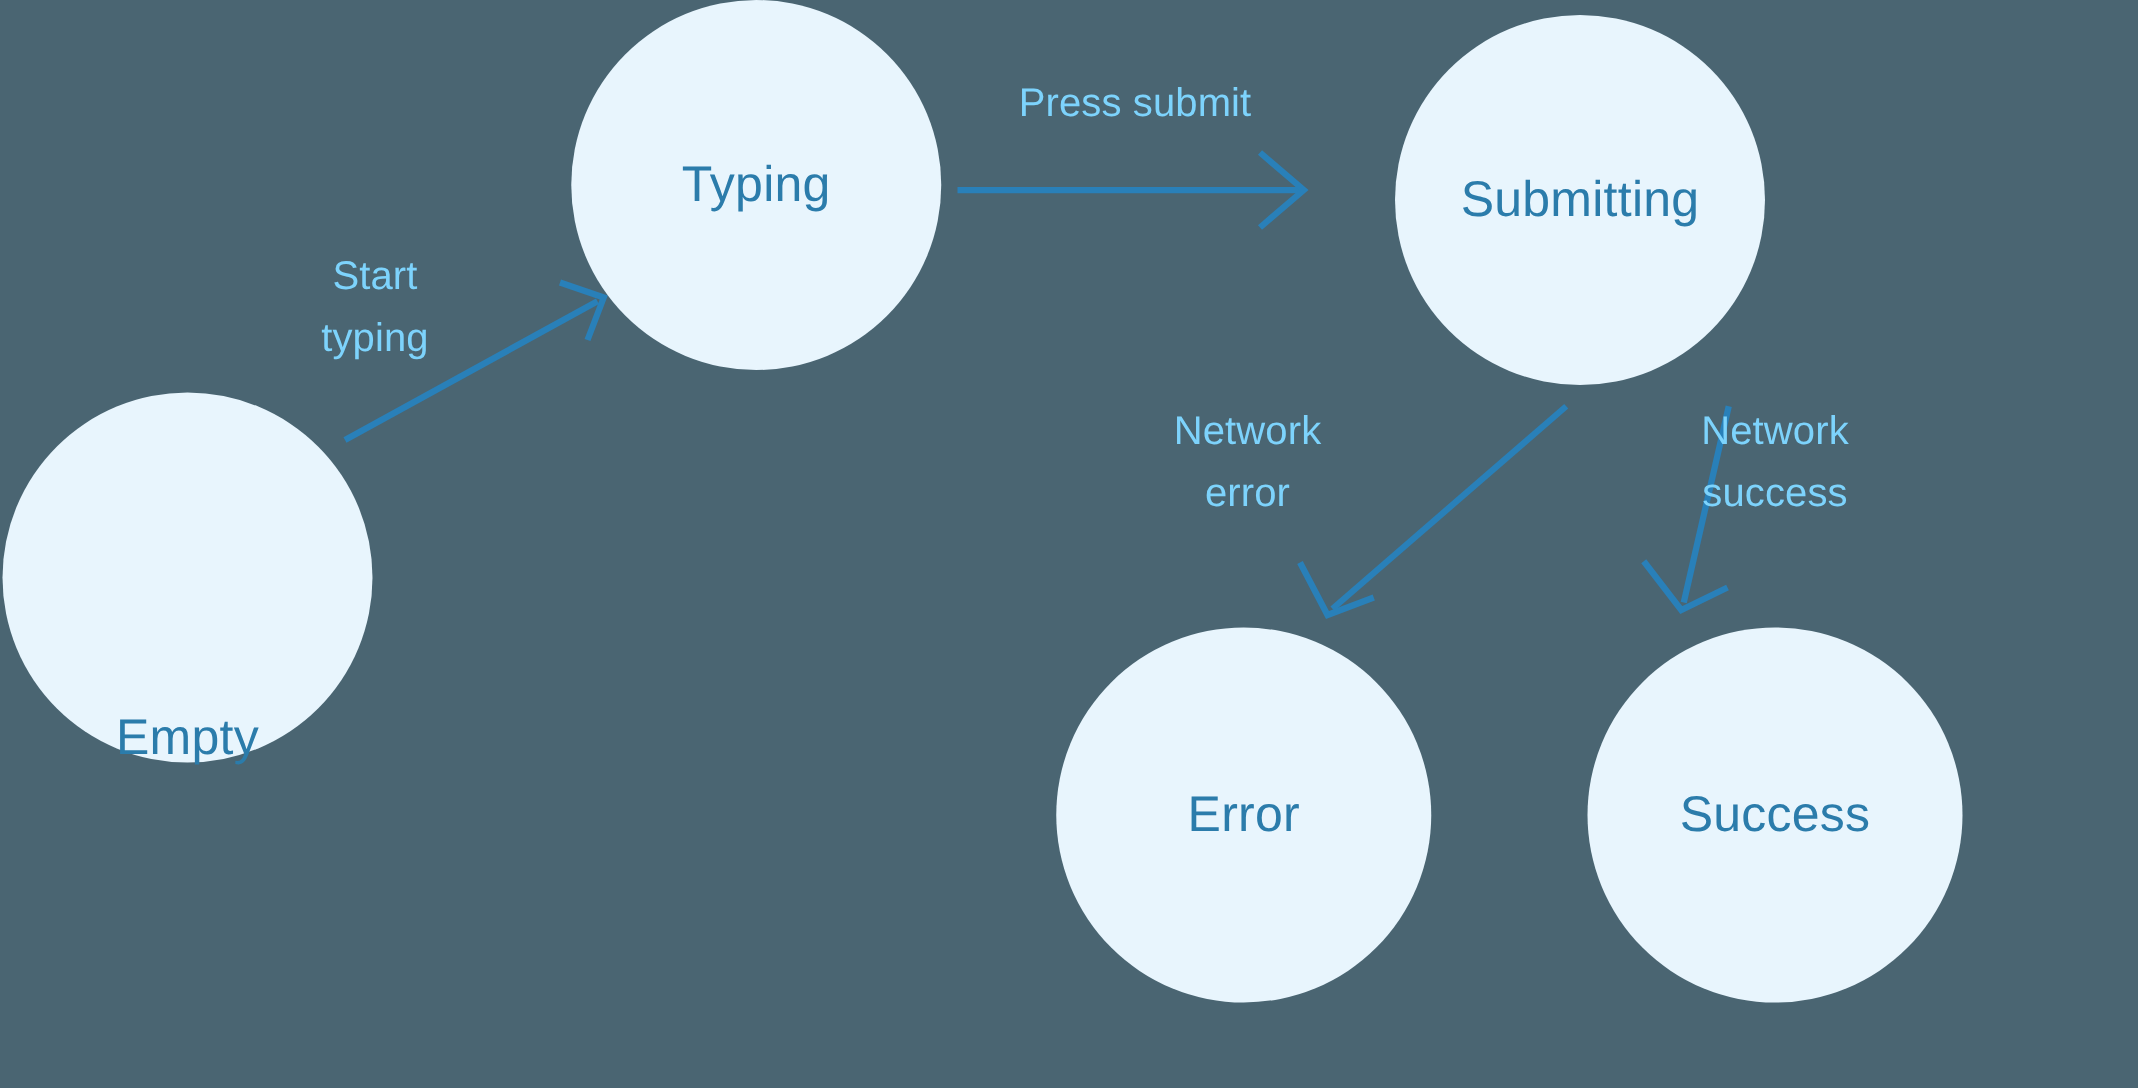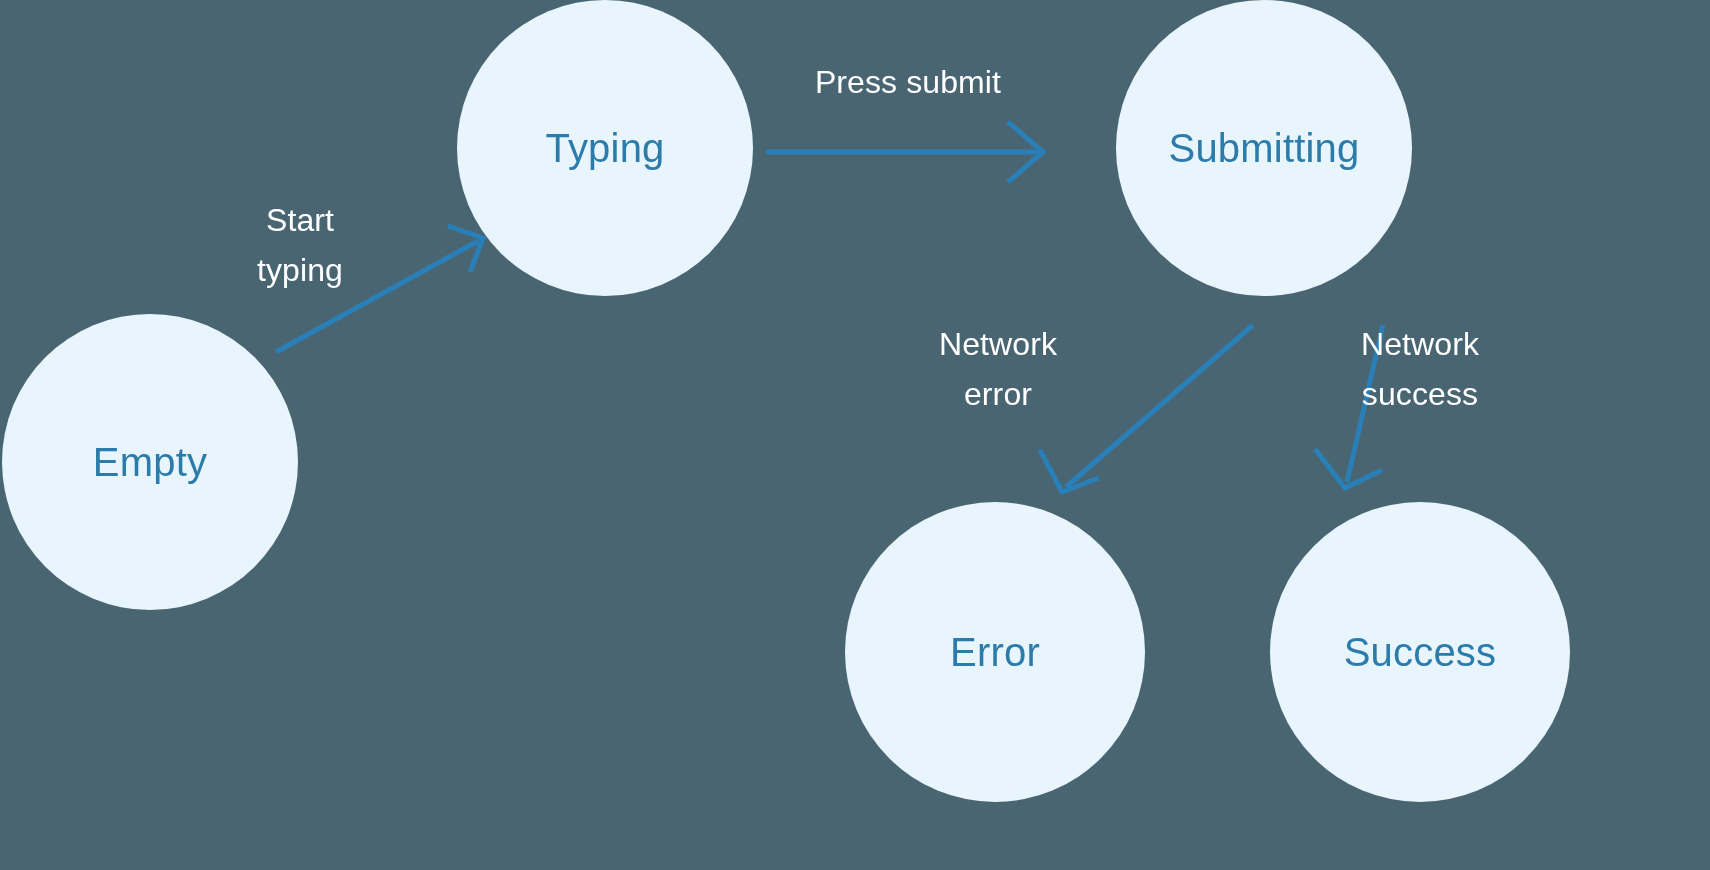--- a/index.html
+++ b/index.html
@@ -39,21 +39,21 @@
   .state-node-label {
     color: #2b7cab;
     font-size: 40px;
     font-weight: 400;
     letter-spacing: 0.2px;
     line-height: 1;
     white-space: nowrap;
   }
   .edge-label {
     position: absolute;
-    color: #ffffff;
+    color: #7dd3fc;
     font-size: 32px;
     font-weight: 400;
     line-height: 1.55;
     text-align: center;
     white-space: pre-line;
     letter-spacing: 0.1px;
   }
 </style>
 </head>
 <body>
@@ -78,29 +78,29 @@
         <polyline points="1040,450 1062,492 1099,478" stroke-width="5"></polyline>
       </g>
 
       <g>
         <line x1="1383" y1="325" x2="1347" y2="482"></line>
         <polyline points="1315,449 1345,488 1382,470" stroke-width="5"></polyline>
       </g>
     </g>
   </svg>
 
-  <div class="state-node" style="left:2px; top:314px; width:296px; height:296px;">
+  <div class="state-node" style="left:2px; top:314px; width:296px; height:296px;align-items:flex-end;">
     <span class="state-node-label">Empty</span>
   </div>
 
   <div class="state-node" style="left:457px; top:0px; width:296px; height:296px;">
     <span class="state-node-label">Typing</span>
   </div>
 
-  <div class="state-node" style="left:1116px; top:0px; width:296px; height:296px;">
+  <div class="state-node" style="left:1116px; top:12px; width:296px; height:296px;">
     <span class="state-node-label">Submitting</span>
   </div>
 
   <div class="state-node" style="left:845px; top:502px; width:300px; height:300px;">
     <span class="state-node-label">Error</span>
   </div>
 
   <div class="state-node" style="left:1270px; top:502px; width:300px; height:300px;">
     <span class="state-node-label">Success</span>
   </div>

